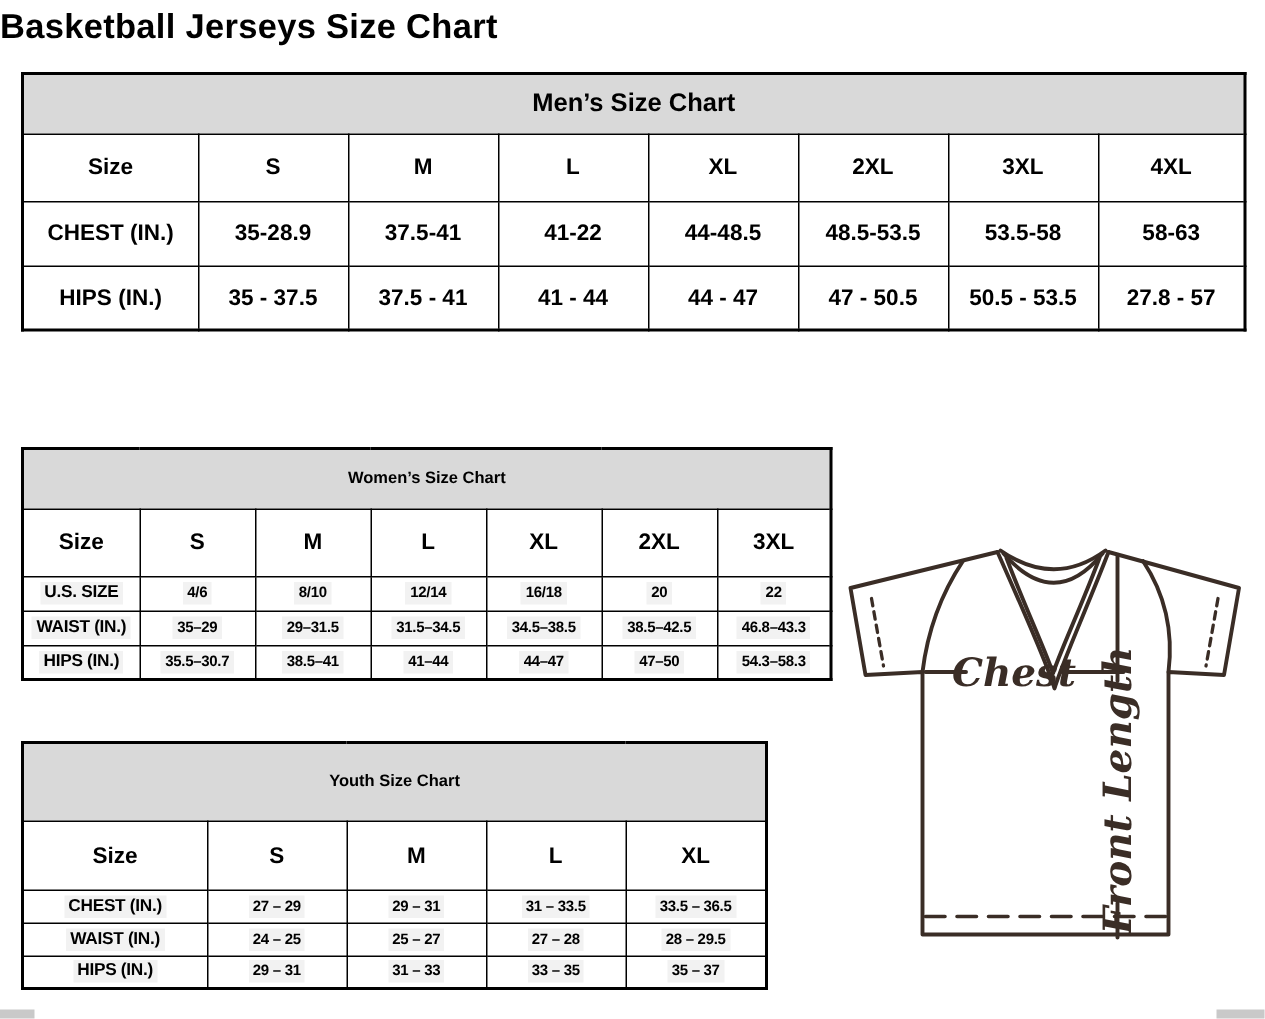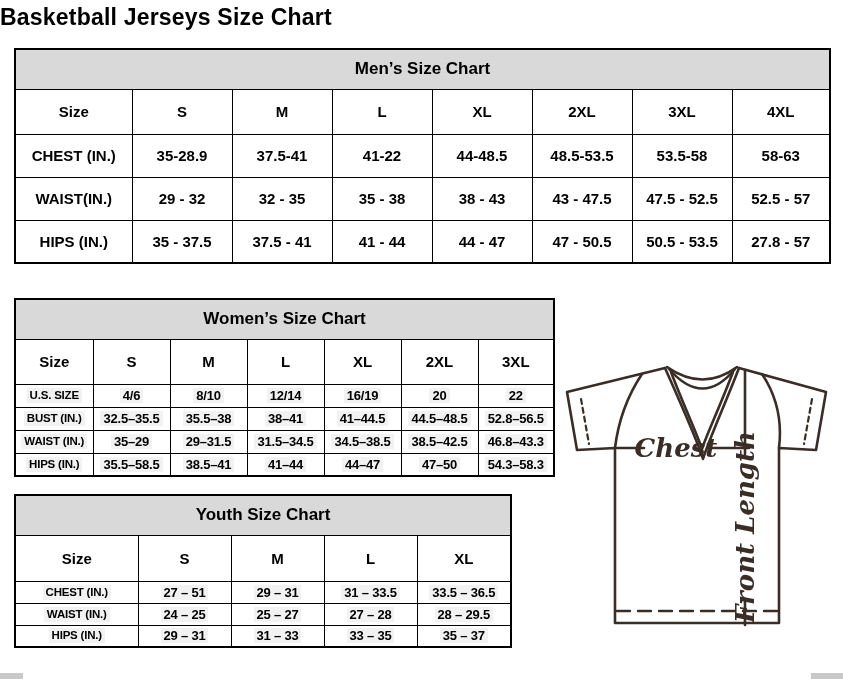--- a/index.html
+++ b/index.html
@@ -15,44 +15,44 @@
     position:absolute;border-collapse:collapse;table-layout:fixed;background:#fff;
   }
   table.size-table,
   table.size-table th,
   table.size-table td{border:1px solid #000;}
   table.size-table{border-width:2px;}
   table.size-table th, table.size-table td{
     text-align:center;vertical-align:middle;font-weight:bold;padding:0;overflow:hidden;
   }
   tr.band td{
-    background:#d9d9d9;font-size:17px;font-weight:bold;
+    background:#d9d9d9;font-size:11px;font-weight:bold;
   }
   
   #mens-table{left:14px;top:48px;width:815px;}
   #mens-table tr.band{height:40px;}
   #mens-table tr.size{height:45px;}
   #mens-table tr.data{height:43px;}
   #mens-table th, #mens-table td{font-size:15px;}
   #mens-table tr.band td{font-size:17px;}
   
   #womens-table{left:14px;top:298px;width:539px;}
   #womens-table tr.band{height:40px;}
   #womens-table tr.size{height:45px;}
   #womens-table tr.data{height:23px;}
   #womens-table tr.size th{font-size:15px;}
   
   #youth-table{left:14px;top:494px;width:496px;}
-  #youth-table tr.band{height:40px;}
+  #youth-table tr.band{height:52px;}
   #youth-table tr.size{height:46px;}
   #youth-table tr.data{height:22px;}
   #youth-table tr.size th{font-size:15px;}
   
   table.compact tr.data th.rowlabel{font-size:11.5px;letter-spacing:-.2px;}
-  table.compact tr.data td{font-size:13px;letter-spacing:-.2px;}
+  table.compact tr.data td{font-size:10px;letter-spacing:-.2px;}
   table.compact .hl{background:#f2f2f2;padding:0 3px;display:inline-block;line-height:15px;}
   
   .jersey-wrap{position:absolute;left:552px;top:358px;width:290px;height:300px;}
   .jersey-wrap svg{display:block;}
   .diagram-label{
     font-family:"DejaVu Serif", serif;font-style:italic;font-weight:bold;font-size:26px;
   }
   
   .sb-stub{position:absolute;height:6px;background:#c9c9c9;bottom:0;}
   .sb-stub.left{left:0;width:23px;}
@@ -94,30 +94,20 @@
           <th class="rowlabel">CHEST (IN.)</th>
           <td>35-28.9</td>
           <td>37.5-41</td>
           <td>41-22</td>
           <td>44-48.5</td>
           <td>48.5-53.5</td>
           <td>53.5-58</td>
           <td>58-63</td>
         </tr>
         <tr class="data">
-          <th class="rowlabel">WAIST(IN.)</th>
-          <td>29 - 32</td>
-          <td>32 - 35</td>
-          <td>35 - 38</td>
-          <td>38 - 43</td>
-          <td>43 - 47.5</td>
-          <td>47.5 - 52.5</td>
-          <td>52.5 - 57</td>
-        </tr>
-        <tr class="data">
           <th class="rowlabel">HIPS (IN.)</th>
           <td>35 - 37.5</td>
           <td>37.5 - 41</td>
           <td>41 - 44</td>
           <td>44 - 47</td>
           <td>47 - 50.5</td>
           <td>50.5 - 53.5</td>
           <td>27.8 - 57</td>
         </tr>
       </tbody>
@@ -144,45 +134,36 @@
           <th>L</th>
           <th>XL</th>
           <th>2XL</th>
           <th>3XL</th>
         </tr>
         <tr class="data">
           <th class="rowlabel"><span class="hl">U.S. SIZE</span></th>
           <td><span class="hl">4/6</span></td>
           <td><span class="hl">8/10</span></td>
           <td><span class="hl">12/14</span></td>
-          <td><span class="hl">16/19</span></td>
+          <td><span class="hl">16/18</span></td>
           <td><span class="hl">20</span></td>
           <td><span class="hl">22</span></td>
-        </tr>
-        <tr class="data">
-          <th class="rowlabel"><span class="hl">BUST (IN.)</span></th>
-          <td><span class="hl">32.5–35.5</span></td>
-          <td><span class="hl">35.5–38</span></td>
-          <td><span class="hl">38–41</span></td>
-          <td><span class="hl">41–44.5</span></td>
-          <td><span class="hl">44.5–48.5</span></td>
-          <td><span class="hl">52.8–56.5</span></td>
         </tr>
         <tr class="data">
           <th class="rowlabel"><span class="hl">WAIST (IN.)</span></th>
           <td><span class="hl">35–29</span></td>
           <td><span class="hl">29–31.5</span></td>
           <td><span class="hl">31.5–34.5</span></td>
           <td><span class="hl">34.5–38.5</span></td>
           <td><span class="hl">38.5–42.5</span></td>
           <td><span class="hl">46.8–43.3</span></td>
         </tr>
         <tr class="data">
           <th class="rowlabel"><span class="hl">HIPS (IN.)</span></th>
-          <td><span class="hl">35.5–58.5</span></td>
+          <td><span class="hl">35.5–30.7</span></td>
           <td><span class="hl">38.5–41</span></td>
           <td><span class="hl">41–44</span></td>
           <td><span class="hl">44–47</span></td>
           <td><span class="hl">47–50</span></td>
           <td><span class="hl">54.3–58.3</span></td>
         </tr>
       </tbody>
   </table>
 
   <table id="youth-table" class="size-table compact">
@@ -199,21 +180,21 @@
       </tr>
     <tr class="size">
           <th>Size</th>
           <th>S</th>
           <th>M</th>
           <th>L</th>
           <th>XL</th>
         </tr>
         <tr class="data">
           <th class="rowlabel"><span class="hl">CHEST (IN.)</span></th>
-          <td><span class="hl">27 – 51</span></td>
+          <td><span class="hl">27 – 29</span></td>
           <td><span class="hl">29 – 31</span></td>
           <td><span class="hl">31 – 33.5</span></td>
           <td><span class="hl">33.5 – 36.5</span></td>
         </tr>
         <tr class="data">
           <th class="rowlabel"><span class="hl">WAIST (IN.)</span></th>
           <td><span class="hl">24 – 25</span></td>
           <td><span class="hl">25 – 27</span></td>
           <td><span class="hl">27 – 28</span></td>
           <td><span class="hl">28 – 29.5</span></td>

